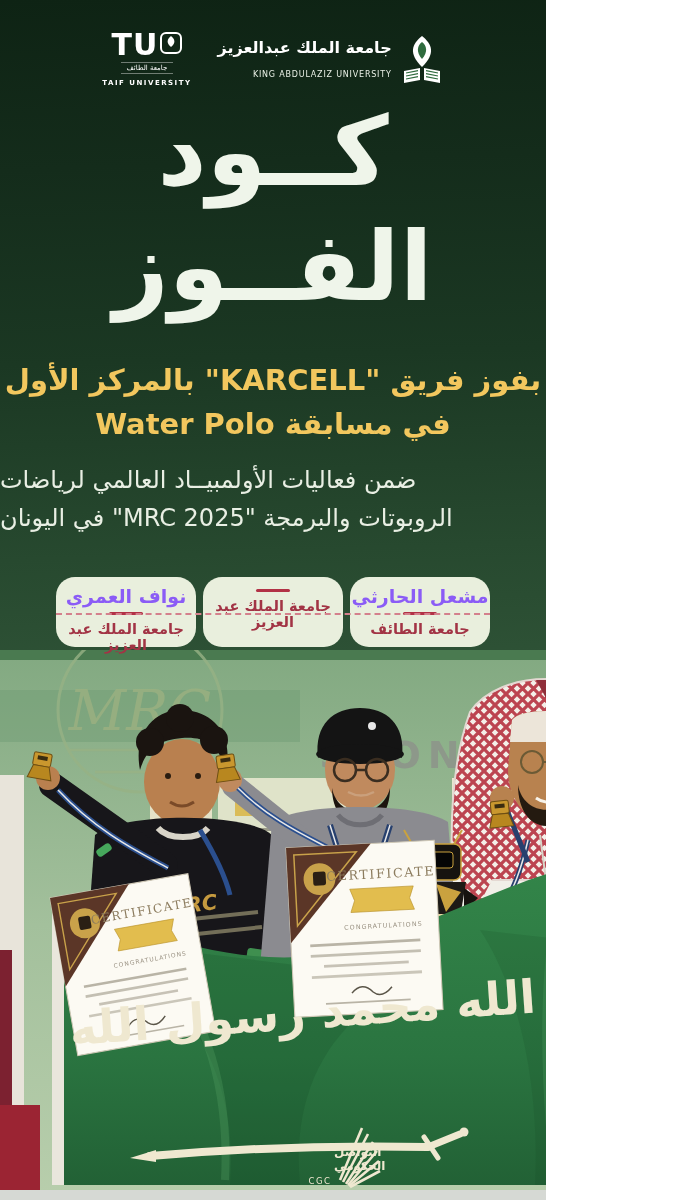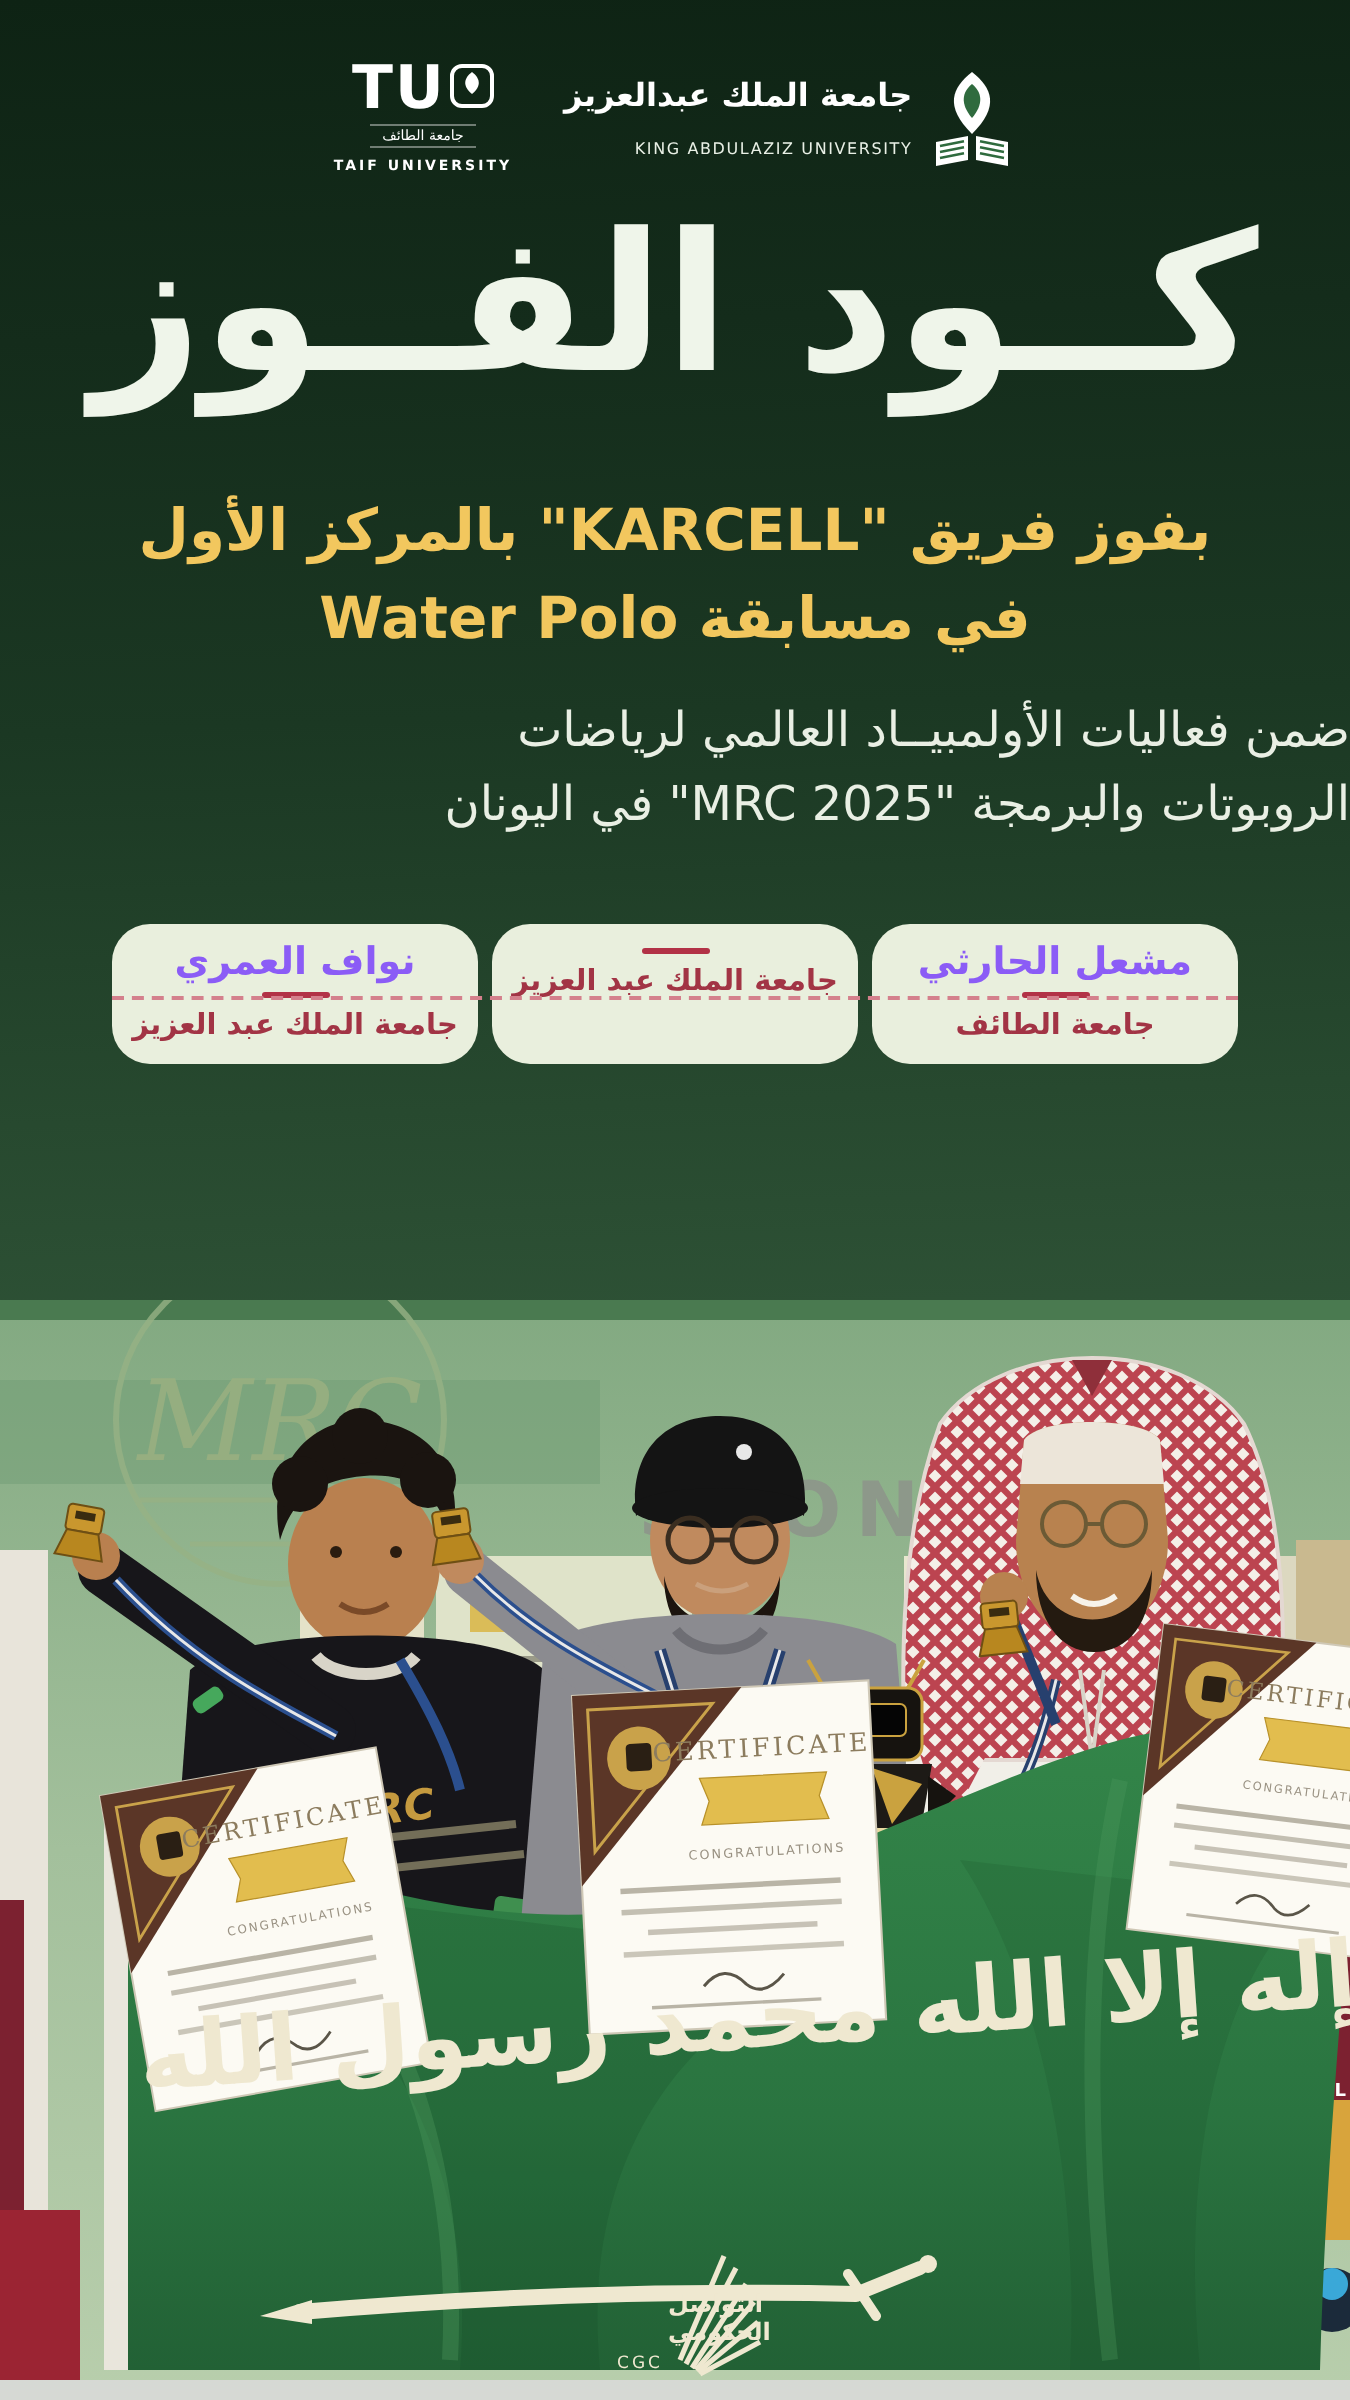--- a/index.html
+++ b/index.html
@@ -1,37 +1,37 @@
 <!DOCTYPE html>
 <html lang="ar"><head>
 <meta charset="utf-8">
 <style>
   html,body{margin:0;padding:0;background:#ffffff;}
   .poster{
-    position:relative;width:675px;height:1200px;overflow:hidden;
+    position:relative;width:546px;height:1200px;overflow:hidden;
     font-family:"DejaVu Sans",sans-serif;
     background:linear-gradient(178deg,#0e2314 0%,#142c1b 14%,#1b3823 30%,#27492f 46%,#315639 60%,#386242 74%,#3c6a47 88%,#3f6f4a 100%);
   }
   
   .logos{display:flex;justify-content:center;align-items:center;gap:26px;padding-top:30px;}
   .tu-logo{display:flex;flex-direction:column;align-items:center;color:#fff;}
   .tu-top{display:flex;align-items:flex-start;gap:2px;}
   .tu-abbr{font-size:30px;font-weight:bold;letter-spacing:1px;line-height:1;}
   .tu-ar{font-size:7px;margin-top:2px;border-top:1px solid #ffffff66;border-bottom:1px solid #ffffff66;padding:1px 6px;}
   .tu-en{font-size:7px;font-weight:bold;letter-spacing:1.5px;margin-top:5px;}
   .kau-logo{display:flex;align-items:center;gap:8px;color:#fff;justify-content:flex-end;}
   .kau-text{text-align:right;}
   .kau-ar{font-size:16px;font-weight:bold;line-height:1.2;}
   .kau-en{font-size:8px;letter-spacing:0.8px;margin-top:13px;color:#e9f0e6;}
   
   .title{direction:rtl;text-align:center;color:#eff5ea;}
   .title-1{font-size:96px;font-weight:bold;line-height:1.2;margin-top:8px;}
   .title-2{font-size:84px;font-weight:normal;line-height:1.1;margin-top:-6px;}
   .subtitle{direction:rtl;text-align:center;color:#f2c75e;font-weight:bold;font-size:29px;line-height:1.5;margin-top:34px;}
-  .bodytext{direction:rtl;text-align:right;color:#e9efe4;font-size:24px;line-height:1.55;margin-top:16px;}
+  .bodytext{direction:rtl;text-align:left;color:#e9efe4;font-size:24px;line-height:1.55;margin-top:16px;}
   
   .winners{direction:rtl;position:relative;display:flex;gap:7px;padding:0 56px;margin-top:40px;height:70px;}
   .dash-line{position:absolute;left:56px;right:56px;top:36px;border-top:2px dashed #d4808c;z-index:3;pointer-events:none;}
   .card{flex:1;background:#e9efdd;border-radius:19px;text-align:center;padding-top:8px;position:relative;z-index:1;}
   .card .w-name{font-size:19px;font-weight:bold;color:#8b5cf6;line-height:1.2;}
   .card .w-underline{width:34px;height:3px;background:#b23246;margin:4px auto 6px;position:relative;z-index:4;border-radius:2px;}
   .card .w-uni{font-size:14.5px;font-weight:bold;color:#a23445;text-align:center;}
   
   .photo{position:absolute;left:0;bottom:0;width:675px;height:550px;}
 </style>

